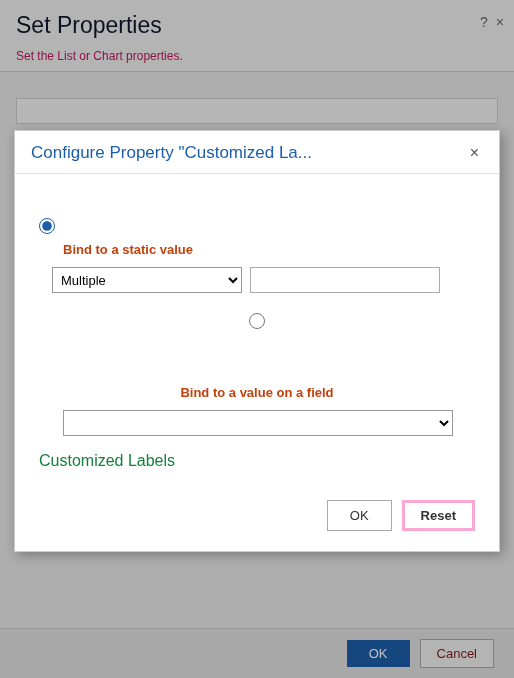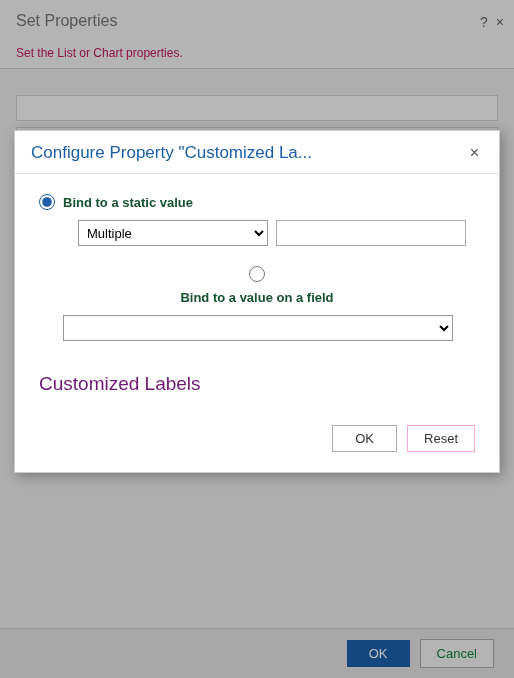--- a/index.html
+++ b/index.html
@@ -23,24 +23,24 @@
       background: #e8e8e8;
     }
 
     .bg-panel-header {
       background: #f0f0f0;
       padding: 12px 16px 8px;
       border-bottom: 1px solid #ccc;
     }
 
     .bg-panel-title {
-      color: #737373;
-      font-size: 16px;
+      color: #0f172a;
+      font-size: 23px;
       font-weight: normal;
-      margin-bottom: 16px;
+      margin-bottom: 10px;
     }
 
     .bg-panel-subtitle {
       color: #be185d;
       font-size: 12px;
     }
 
     .bg-panel-corner-icons {
       position: absolute;
       top: 14px;
@@ -71,21 +71,21 @@
       background: #1c5fa8;
       color: white;
       border: none;
       padding: 6px 22px;
       cursor: pointer;
       font-size: 13px;
     }
 
     .bg-btn-cancel {
       background: #f0f0f0;
-      color: #15803d;
+      color: #7f1d1d;
       border: 1px solid #aaa;
       padding: 6px 16px;
       cursor: pointer;
       font-size: 13px;
     }
 
     
     .overlay {
       position: absolute;
       top: 0;
@@ -146,29 +146,30 @@
     }
 
     .radio-input {
       width: 16px;
       height: 16px;
       accent-color: #1c5fa8;
       cursor: pointer;
     }
 
     .radio-label {
-      color: #14532d;
+      color: #c2410c;
       font-size: 13px;
       font-weight: bold;
+      margin-top: 48px;
     }
 
     .controls-row {
       display: flex;
       align-items: center;
-      margin-left: 39px;
+      margin-left: 13px;
       margin-bottom: 20px;
       gap: 8px;
     }
 
     .select-field {
       width: 190px;
       height: 26px;
       border: 1px solid #999;
       background: white;
       font-size: 13px;
@@ -195,23 +196,23 @@
       height: 26px;
       border: 1px solid #999;
       background: white;
       font-size: 13px;
       padding: 2px 4px;
       cursor: pointer;
     }
 
     .customized-labels-link {
       display: block;
-      margin-top: 32px;
-      color: #701a75;
-      font-size: 19px;
+      margin-top: 16px;
+      color: #15803d;
+      font-size: 16px;
       cursor: pointer;
       text-decoration: none;
     }
 
     .modal-footer {
       display: flex;
       justify-content: flex-end;
       padding: 20px 24px 0;
       gap: 10px;
     }
@@ -221,24 +222,25 @@
       color: #333;
       border: 1px solid #aaa;
       padding: 5px 22px;
       font-size: 13px;
       cursor: pointer;
     }
 
     .btn-reset {
       background: white;
       color: #333;
-      border: 1px solid #f9a8d4;
+      border: 3px solid #f9a8d4;
       padding: 5px 16px;
       font-size: 13px;
       cursor: pointer;
+      font-weight: bold;
     }
 
     
     .bg-content {
       padding: 16px;
       margin-top: 10px;
     }
 
     .bg-row {
       background: #f5f5f5;

